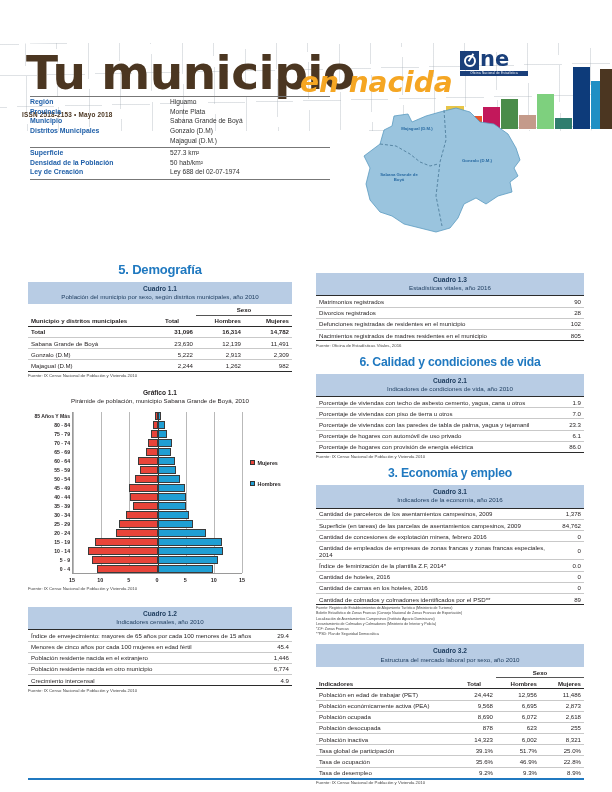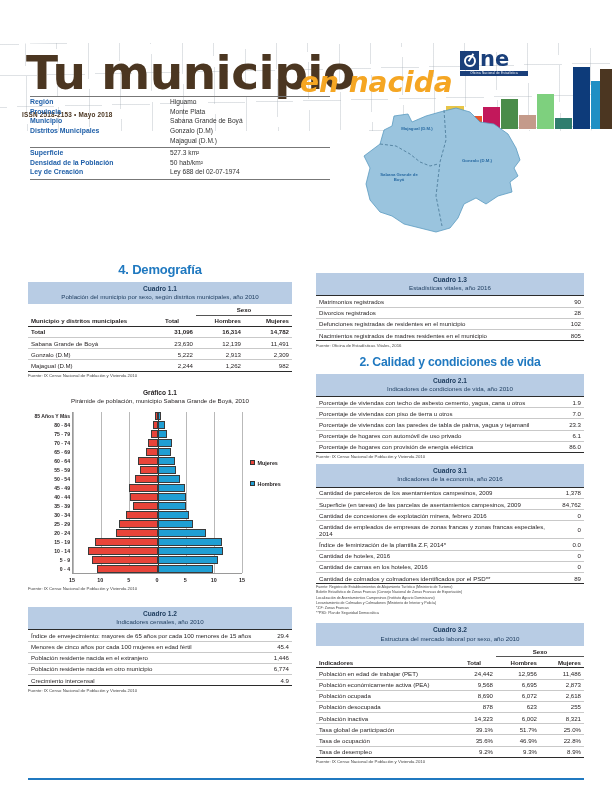--- a/index.html
+++ b/index.html
@@ -263,21 +263,21 @@
     <path d="M86 10 L88 40 L82 62 L78 96 L84 126" fill="none" stroke="#3a6a8a" stroke-width="0.7" stroke-dasharray="3,2"></path>
     <path d="M22 44 L38 46 L52 54 L62 62 L72 66 L80 64" fill="none" stroke="#3a6a8a" stroke-width="0.7" stroke-dasharray="3,2"></path>
   </svg>
   <div class="map-label" style="left:34px; top:26px; width:50px;">Majagual (D.M.)</div>
   <div class="map-label" style="left:96px; top:58px; width:46px;">Gonzalo (D.M.)</div>
   <div class="map-label" style="left:20px; top:72px; width:42px;">Sabana Grande de Boyá</div>
 </div>
 
 <div class="col-left">
 
-  <div class="sec-title">4. Demografía</div>
+  <div class="sec-title">5. Demografía</div>
 
   <div class="cuadro">
     <div class="cuadro-head">
       <span class="cnum">Cuadro 1.1</span>
       <span class="ctitle">Población del municipio por sexo, según distritos municipales, año 2010</span>
     </div>
     <table class="dt">
       <tbody>
           <tr class="grp-row">
         <th rowspan="2" style="text-align:left; vertical-align:bottom; border-bottom:0.7px solid #2b2b2b;">Municipio y distritos municipales</th>
@@ -501,21 +501,21 @@
       </tr>
       <tr class="bot-rule">
         <td>Nacimientos registrados de madres residentes en el municipio</td>
         <td class="num">805</td>
       </tr>
     </tbody>
       </table>
     <div class="fuente">Fuente: Oficina de Estadísticas Vitales, 2016</div>
   </div>
 
-  <div class="sec-title small" style="margin-top:6px;">2. Calidad y condiciones de vida</div>
+  <div class="sec-title small" style="margin-top:6px;">6. Calidad y condiciones de vida</div>
 
   <div class="cuadro">
     <div class="cuadro-head">
       <span class="cnum">Cuadro 2.1</span>
       <span class="ctitle">Indicadores de condiciones de vida, año 2010</span>
     </div>
     <table class="dt">
       <tbody>
           <tr class="row-line top-rule">
         <td>Porcentaje de viviendas con techo de asbesto cemento, yagua, cana u otros</td>
@@ -535,20 +535,21 @@
       </tr>
       <tr class="bot-rule">
         <td>Porcentaje de hogares con provisión de energía eléctrica</td>
         <td class="num">86.0</td>
       </tr>
     </tbody>
       </table>
     <div class="fuente">Fuente: IX Censo Nacional de Población y Vivienda 2010</div>
   </div>
 
+  <div class="sec-title small" style="margin-top:6px;">3. Economía y empleo</div>
 
   <div class="cuadro">
     <div class="cuadro-head">
       <span class="cnum">Cuadro 3.1</span>
       <span class="ctitle">Indicadores de la economía, año 2016</span>
     </div>
     <table class="dt">
       <tbody>
           <tr class="row-line top-rule">
         <td>Cantidad de parceleros de los asentamientos campesinos, 2009</td>

